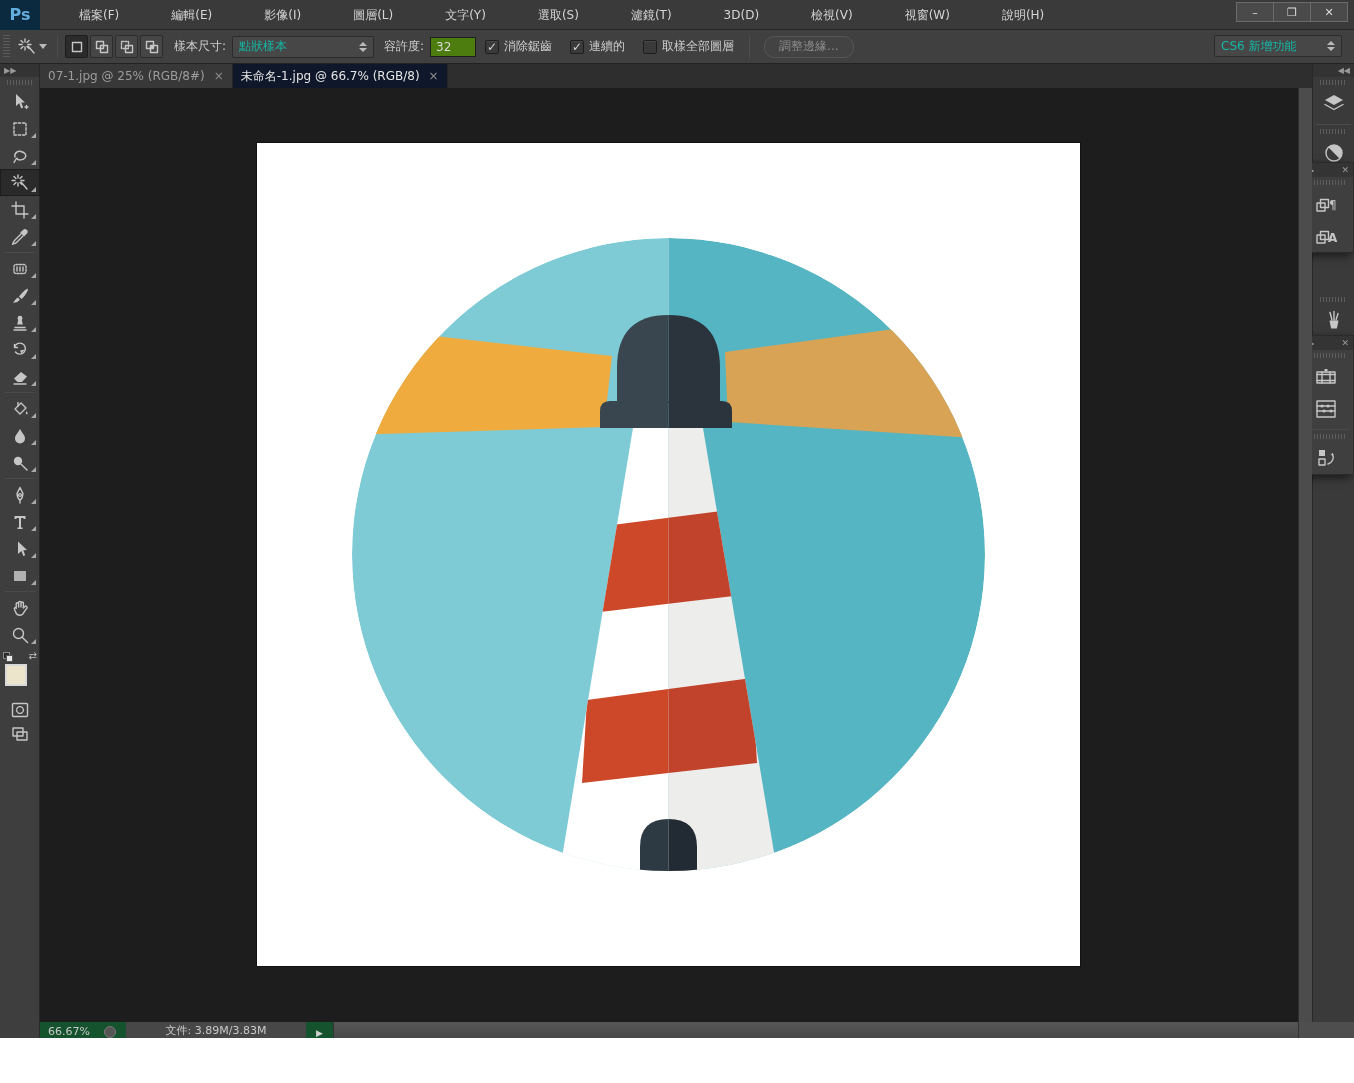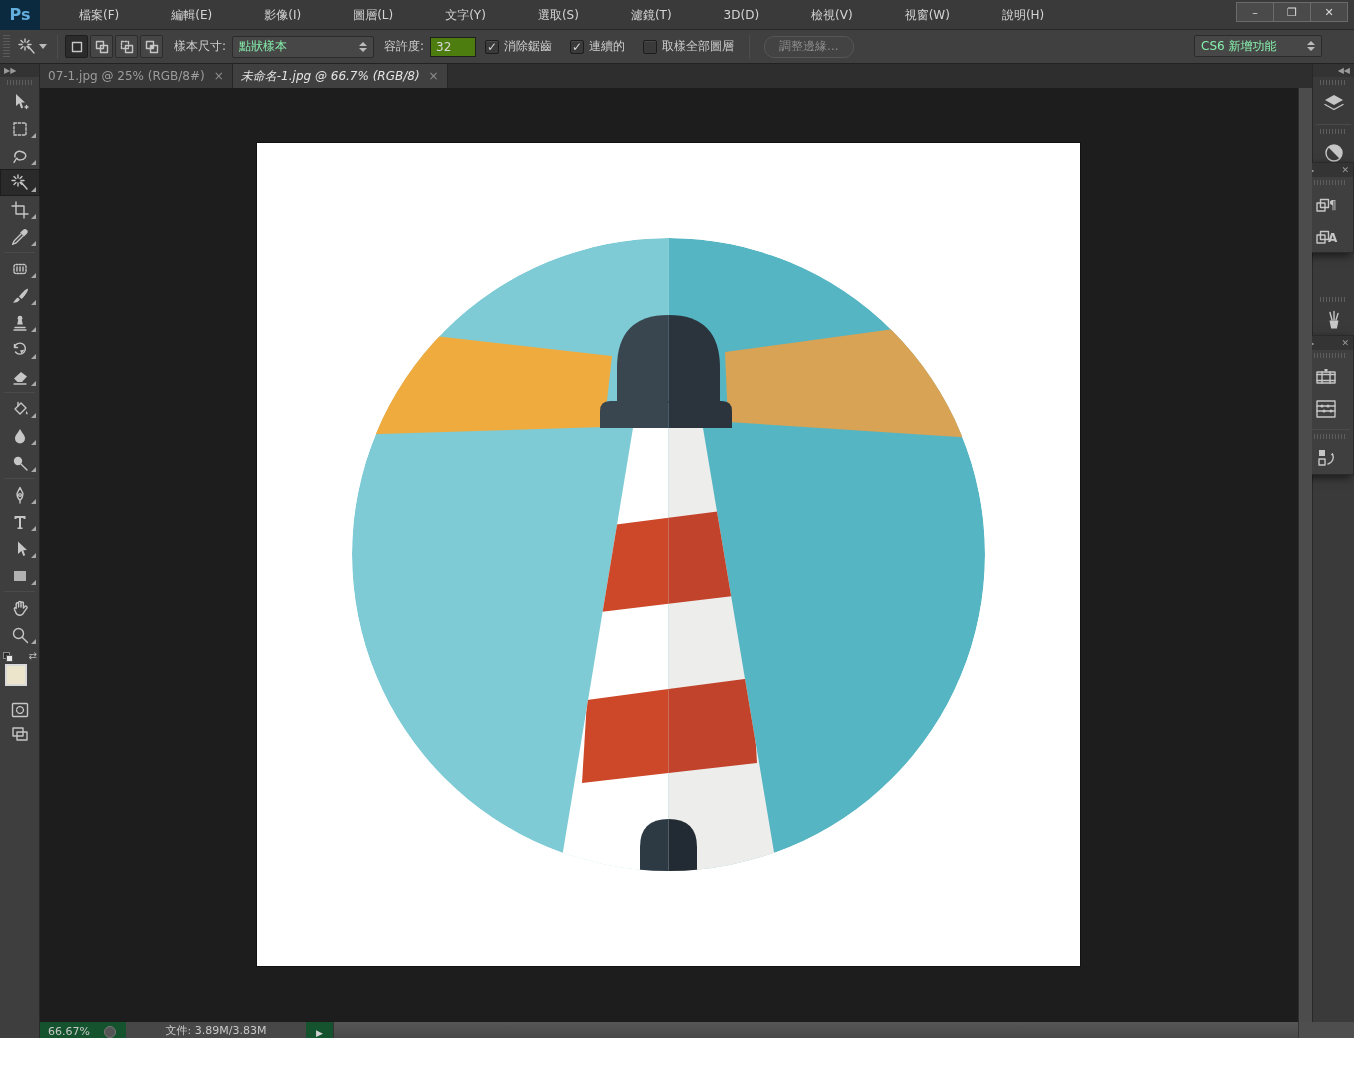--- a/index.html
+++ b/index.html
@@ -24,41 +24,41 @@
             background:repeating-linear-gradient(to bottom,#5b5b5b 0 1px,transparent 1px 3px); }
   .opt-sep { width:1px; height:24px; background:#2d2d2d; margin:0 6px; border-right:1px solid #4d4d4d; }
   .tool-preview { display:flex; align-items:center; padding:0 4px; }
   .tool-preview .caret { margin-left:3px; width:0; height:0; border-left:4px solid transparent;
                          border-right:4px solid transparent; border-top:5px solid #b9b9b9; }
   .mode-btn { width:23px; height:23px; margin:0 1px; border:1px solid #2c2c2c; background:#464646;
               display:flex; align-items:center; justify-content:center; border-radius:2px; }
   .mode-btn.pressed { background:#2b2b2b; border-color:#1d1d1d; }
   .opt-label { margin:0 6px 0 10px; white-space:nowrap; }
   .dropdown { height:22px; background:#474747; border:1px solid #2b2b2b; border-radius:2px;
-              display:flex; align-items:center; padding:0 6px; color:#86efac; }
+              display:flex; align-items:center; padding:0 6px; color:#14b8a6; }
   .dropdown .dd-text { flex:1; white-space:nowrap; }
   .updown { display:flex; flex-direction:column; align-items:center; margin-left:8px; }
   .updown i { width:0; height:0; border-left:4px solid transparent; border-right:4px solid transparent; }
   .updown i.up { border-bottom:4px solid #bbb; margin-bottom:2px; }
   .updown i.down { border-top:4px solid #bbb; }
   .num-input { width:46px; height:20px; background:#4d7c0f; border:1px solid #1f1f1f; color:#d8d8d8;
                font-size:12px; padding:0 5px; font-family:inherit; }
   .cb { width:14px; height:14px; background:#3a3a3a; border:1px solid #1d1d1d; border-radius:2px;
         color:#d6d6d6; font-size:12px; line-height:13px; text-align:center; margin-right:5px;
         box-shadow:inset 0 1px 0 rgba(255,255,255,.08); }
   .cb-row { display:flex; align-items:center; margin:0 9px; white-space:nowrap; }
   .btn-disabled { height:22px; border:1px solid #565656; border-radius:10px; color:#8b8b8b;
                   background:#434343; padding:0 14px; display:flex; align-items:center; margin-left:8px; white-space:nowrap; }
-  .cs6-dd { position:absolute; right:32px; top:5px; width:128px; }
+  .cs6-dd { position:absolute; right:12px; top:5px; width:128px; }
 
   
   .tabrow { position:absolute; left:40px; top:64px; right:42px; height:24px; background:#2e2e2e; display:flex; }
   .doc-tab { display:flex; align-items:center; padding:0 8px; font-size:12px; height:24px;
              border-right:1px solid #252525; background:#383838; color:#9c9c9c; }
-  .doc-tab.active { background:#404040; color:#e4e4e4;font-style:italic; }
+  .doc-tab.active { background:#0f172a; color:#e4e4e4; }
   .doc-tab .x { margin-left:9px; color:#8f8f8f; font-size:12px; }
 
   
   .toolbar { position:absolute; left:0; top:64px; bottom:16px; width:40px; background:#3e3e3e;
              border-right:1px solid #282828; }
   .bar-head { height:13px; color:#9a9a9a; font-size:8px; display:flex; align-items:center;
               padding:0 4px; background:#333; }
   .bar-head.right-align { justify-content:flex-end; }
   .grip-h { height:5px; margin:3px 7px;
             background:repeating-linear-gradient(to right,#5d5d5d 0 1px,transparent 1px 3px); }

